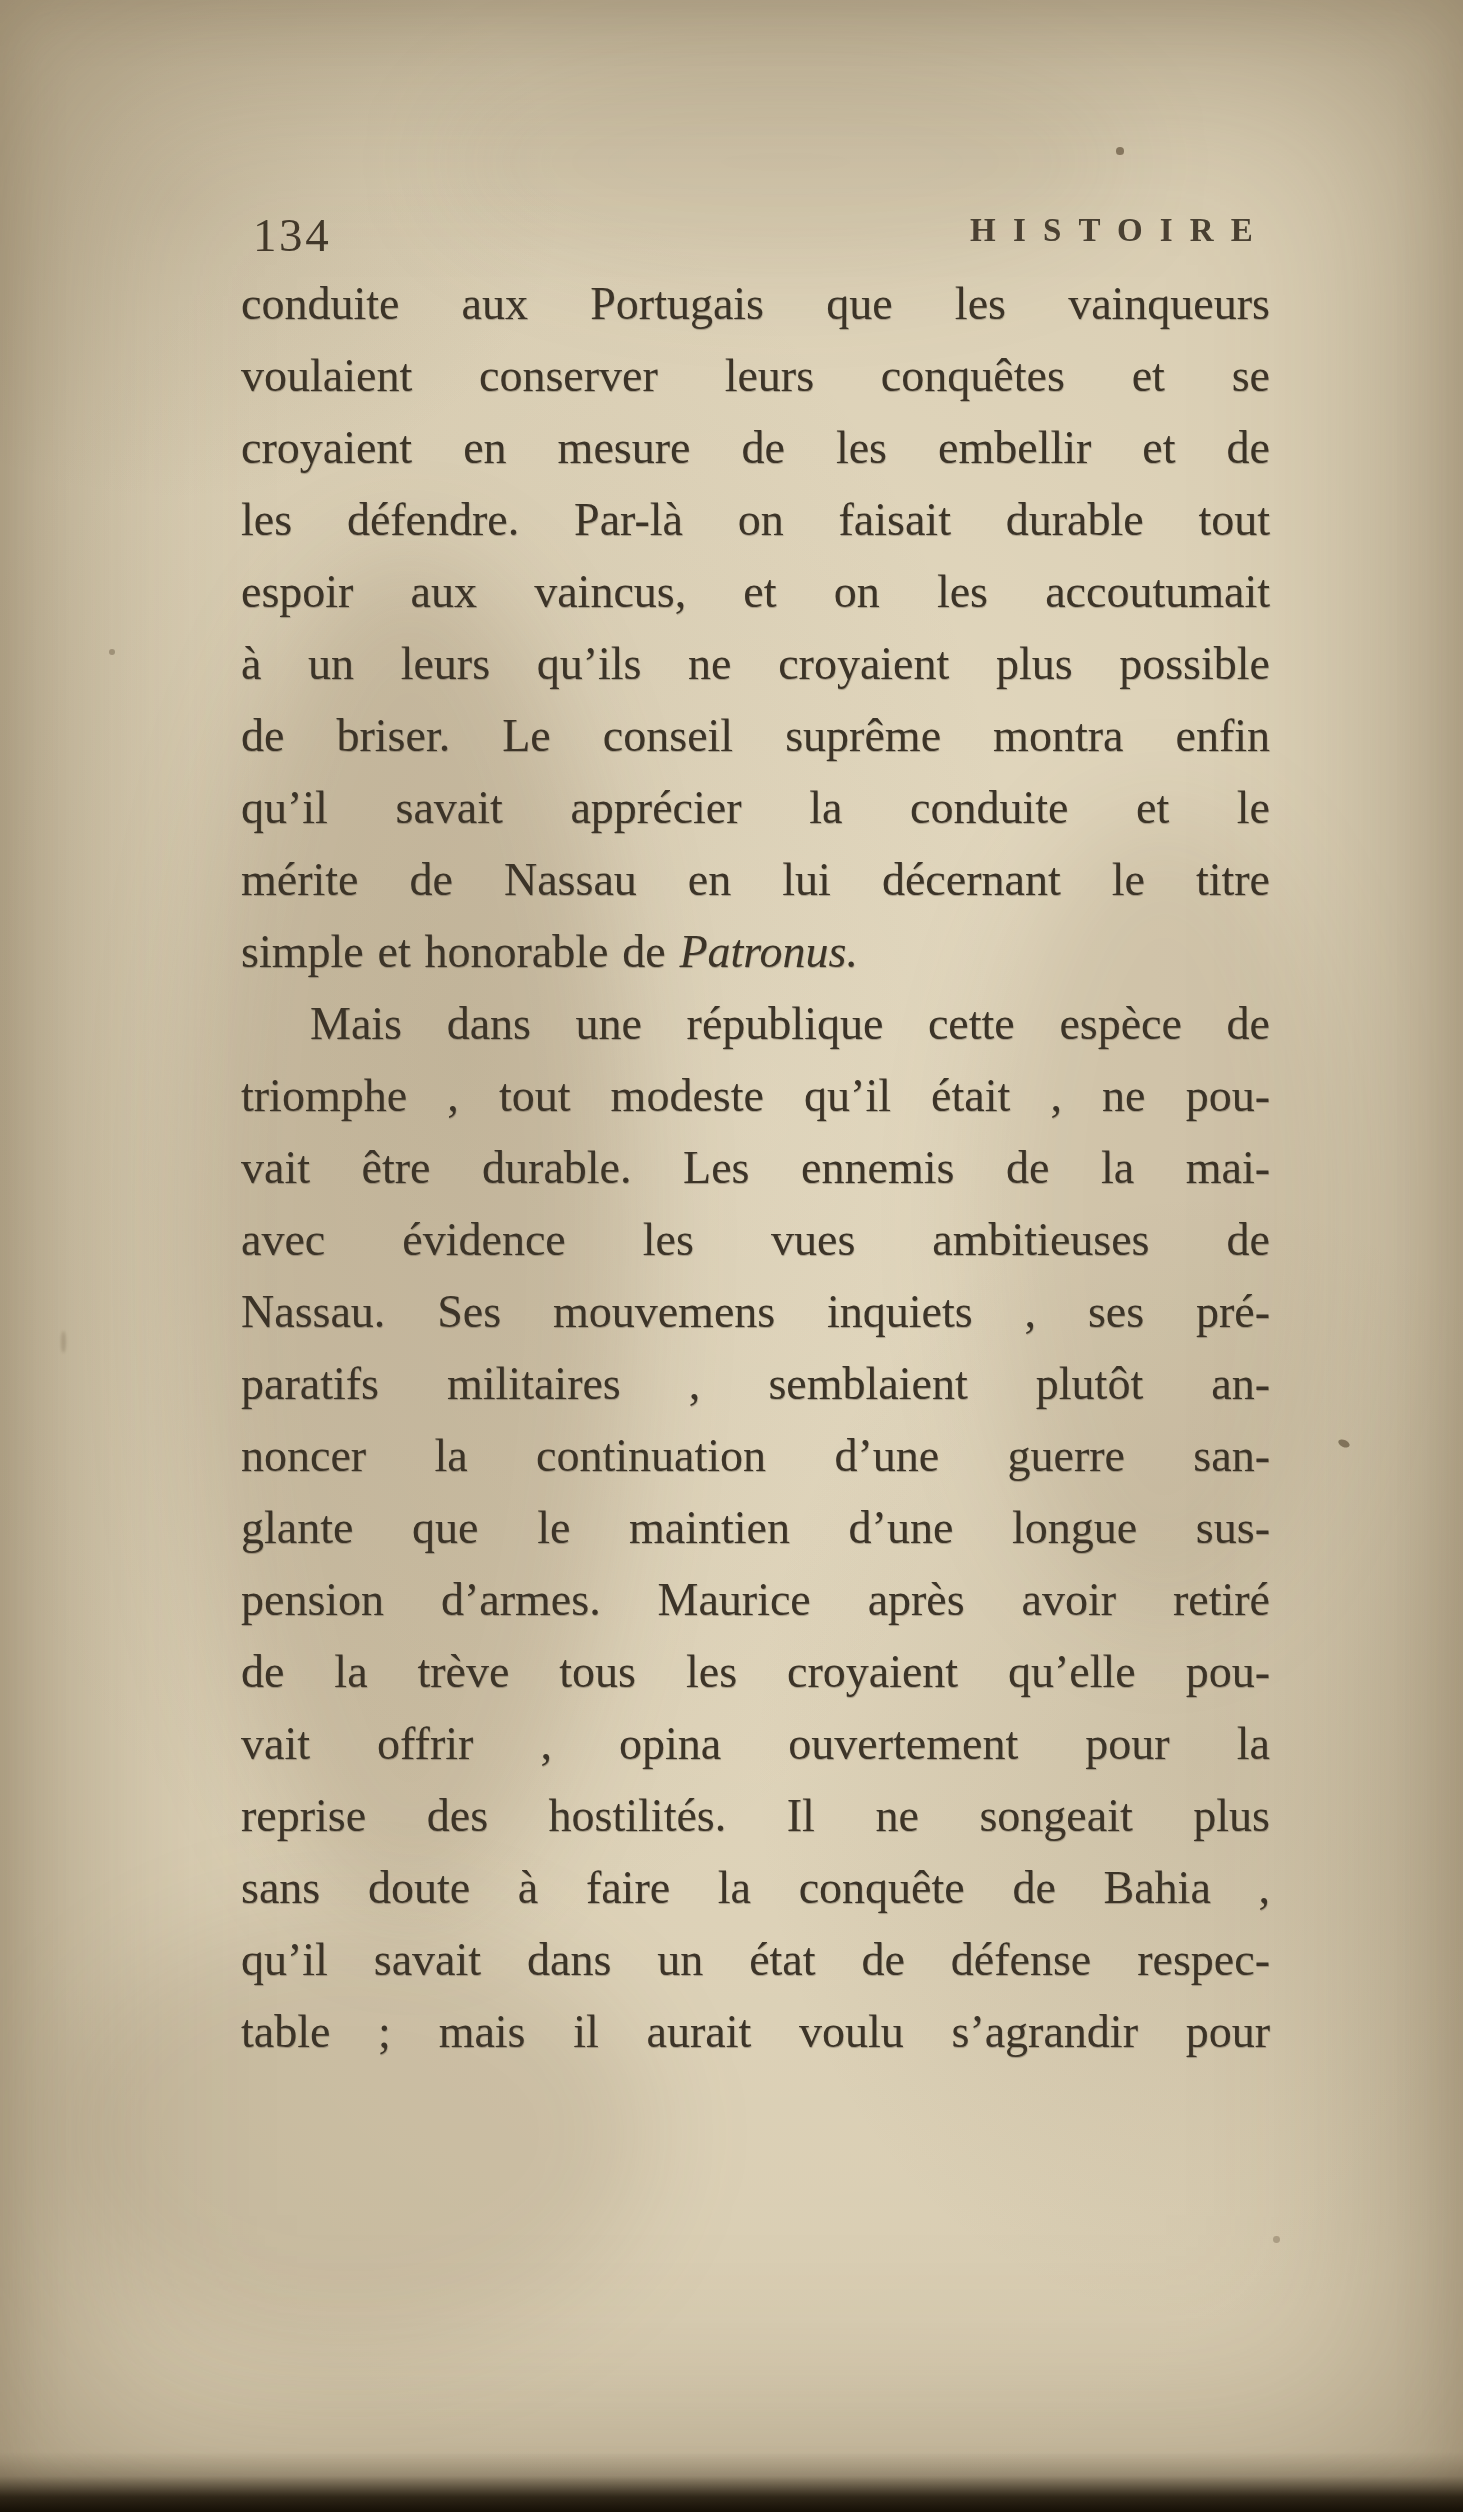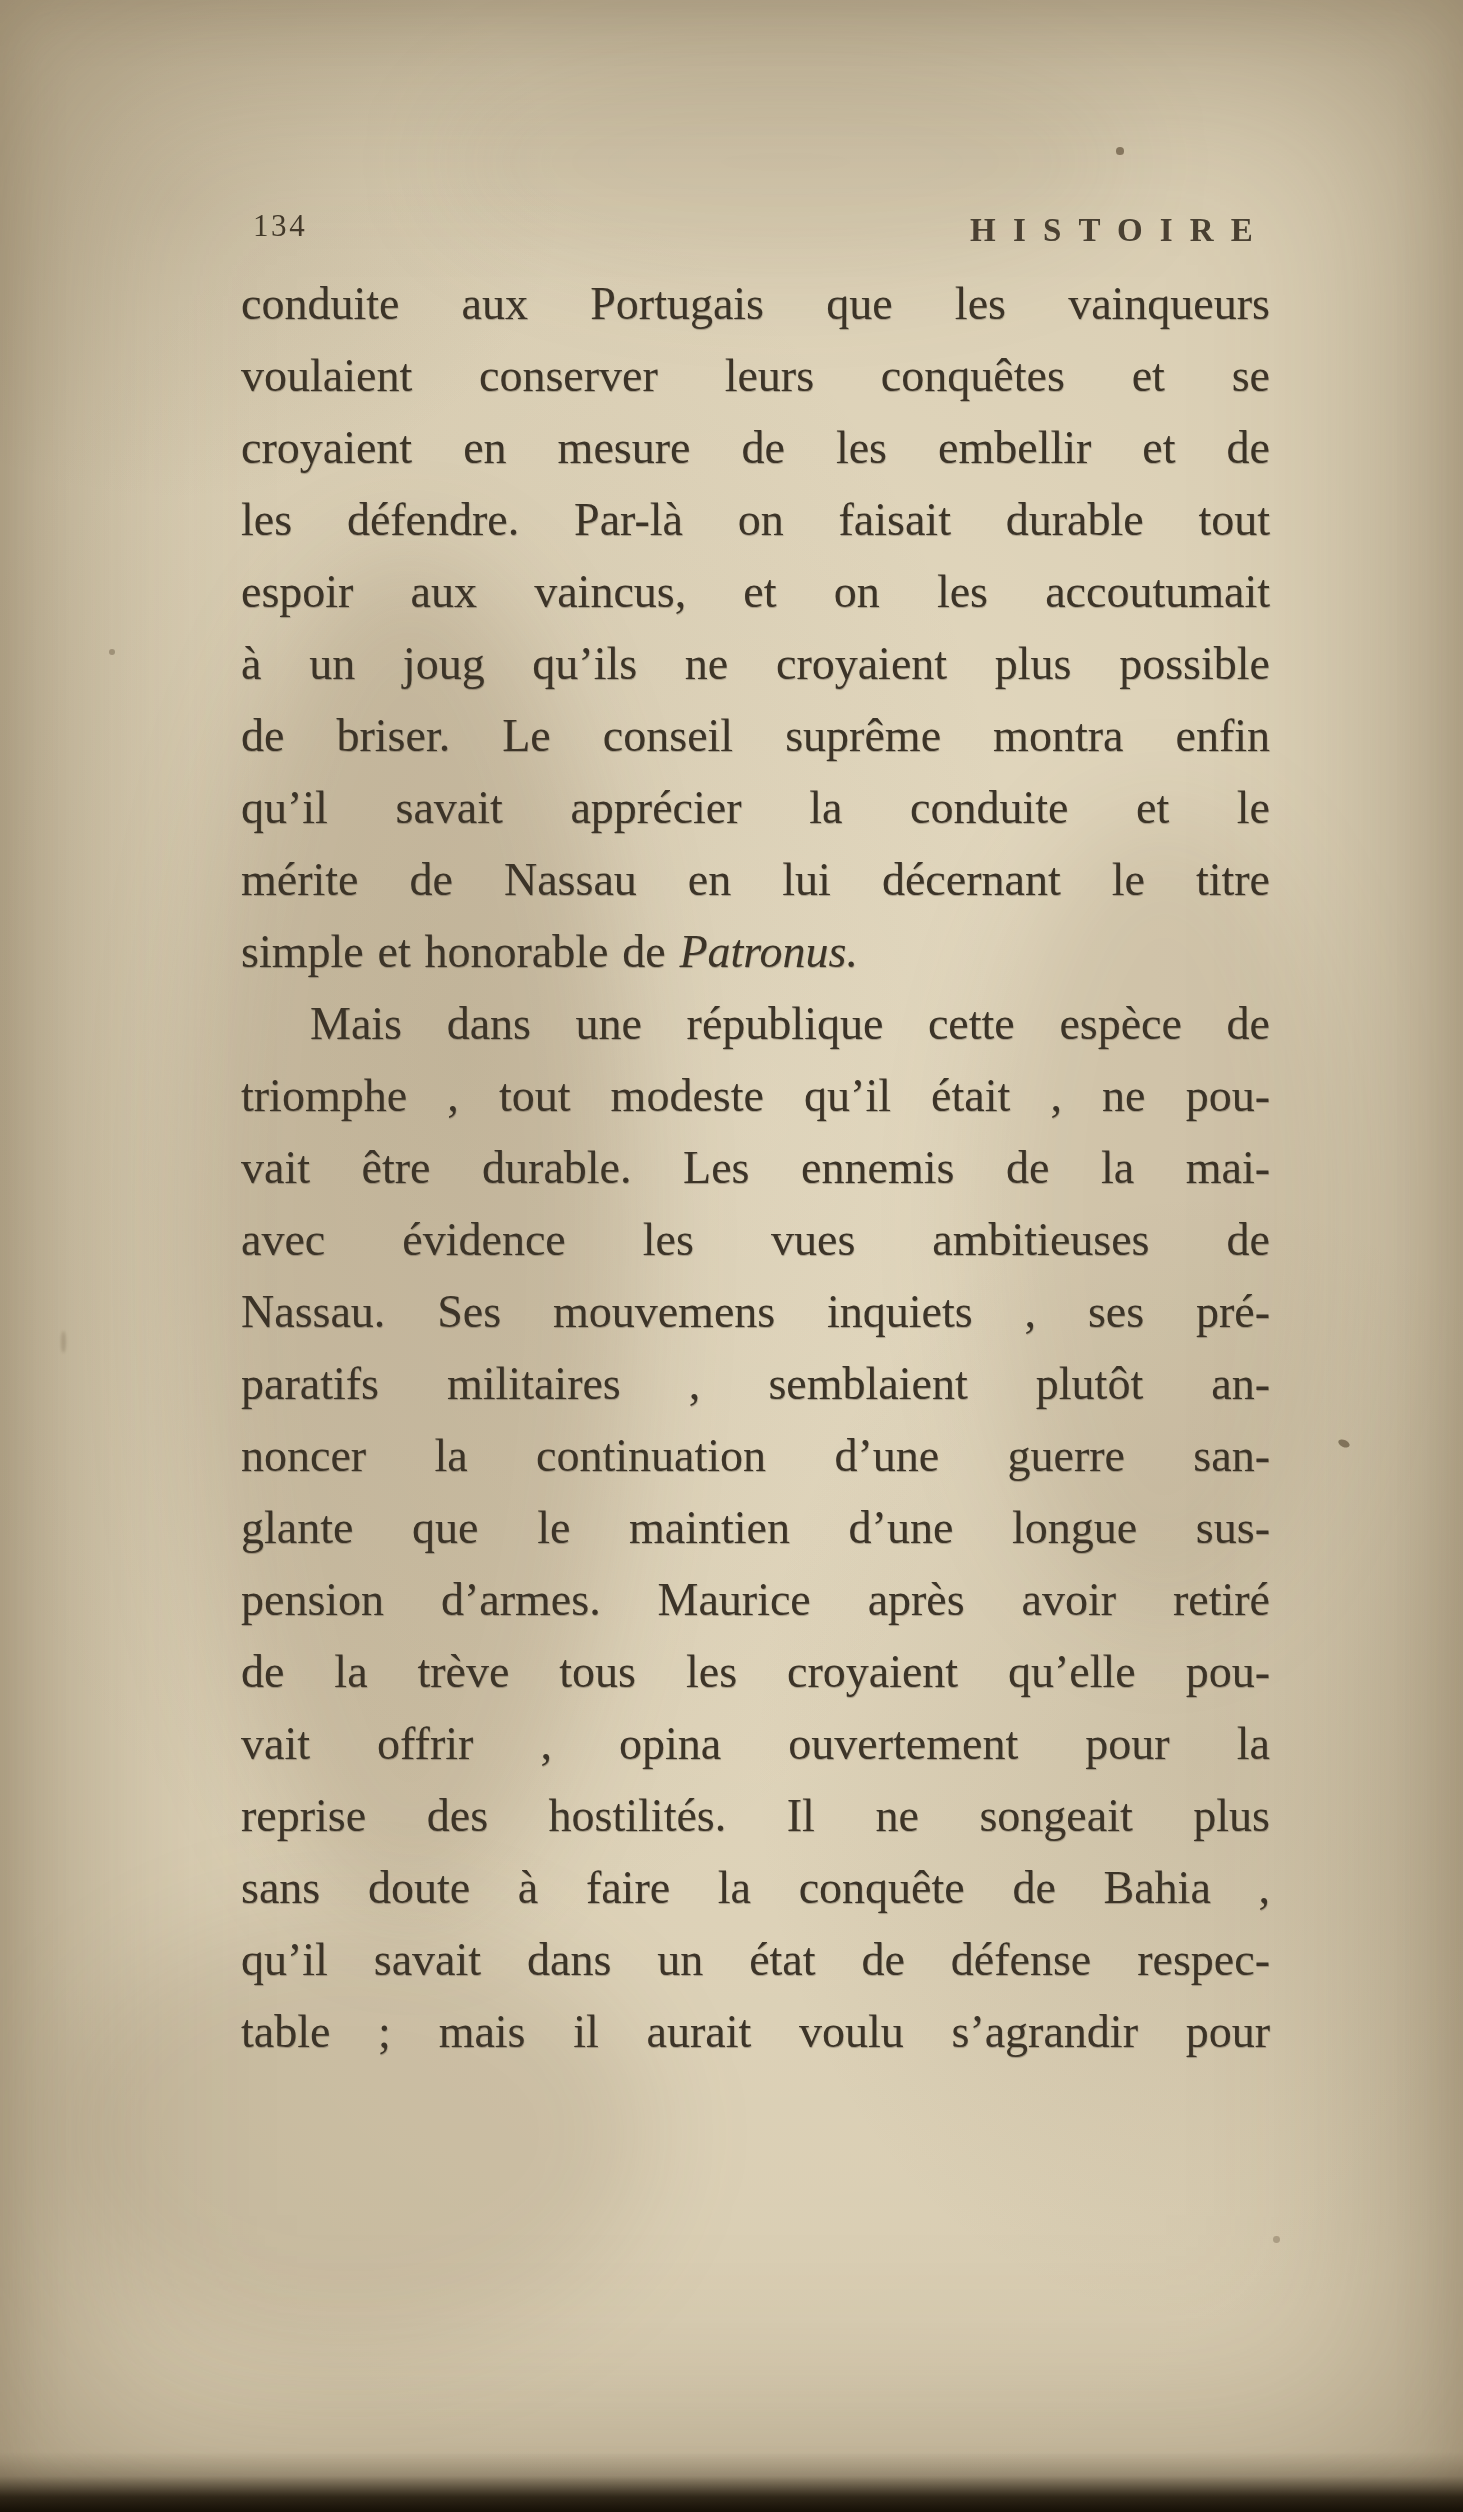--- a/index.html
+++ b/index.html
@@ -40,21 +40,21 @@
       rgba(50,38,20,0.25) 40%,
       rgba(30,22,10,0.88) 75%,
       #150f06 100%);
   }
   .header-row {
     position: absolute; left: 241px; top: 203px; width: 1029px; height: 60px; z-index: 3;
     color: #463d2f;
   }
   .page-number {
     position: absolute; left: 12px; top: 5.1px;
-    font-size: 31px; letter-spacing: 2.6px; color: #43392b;
+    font-size: 47px; letter-spacing: 2.6px; color: #43392b;
   }
   .running-header {
     position: absolute; left: 0; right: 0; top: 8.5px; text-align: right;
     font-size: 33px; font-weight: bold; letter-spacing: 0.52em; color: #4a4133;
   }
   .text-block {
     position: absolute; left: 241px; top: 268px; width: 1029px; z-index: 3;
     font-size: 46px; line-height: 72px; color: #3c3428;
     word-spacing: 0.05em;
     text-shadow: 0.5px 0.5px 0.8px rgba(62,52,40,0.35);
@@ -81,21 +81,21 @@
   <span class="page-number">134</span>
   <span class="running-header">HISTOIRE</span>
 </div>
 
 <div class="text-block">
   <div class="line">conduite aux Portugais que les vainqueurs</div>
   <div class="line">voulaient conserver leurs conquêtes et se</div>
   <div class="line">croyaient en mesure de les embellir et de</div>
   <div class="line">les défendre. Par-là on faisait durable tout</div>
   <div class="line">espoir aux vaincus, et on les accoutumait</div>
-  <div class="line">à un joug qu’ils ne croyaient plus possible</div>
+  <div class="line">à un leurs qu’ils ne croyaient plus possible</div>
   <div class="line">de briser. Le conseil suprême montra enfin</div>
   <div class="line">qu’il savait apprécier la conduite et le</div>
   <div class="line">mérite de Nassau en lui décernant le titre</div>
   <div class="line flush"><span>simple et honorable de </span><span class="italic">Patronus.</span></div>
   <div class="line indent">Mais dans une république cette espèce de</div>
   <div class="line">triomphe , tout modeste qu’il était , ne pou-</div>
   <div class="line">vait être durable. Les ennemis de la mai-</div>
   <div class="line">avec évidence les vues ambitieuses de</div>
   <div class="line">Nassau. Ses mouvemens inquiets , ses pré-</div>
   <div class="line">paratifs militaires , semblaient plutôt an-</div>

